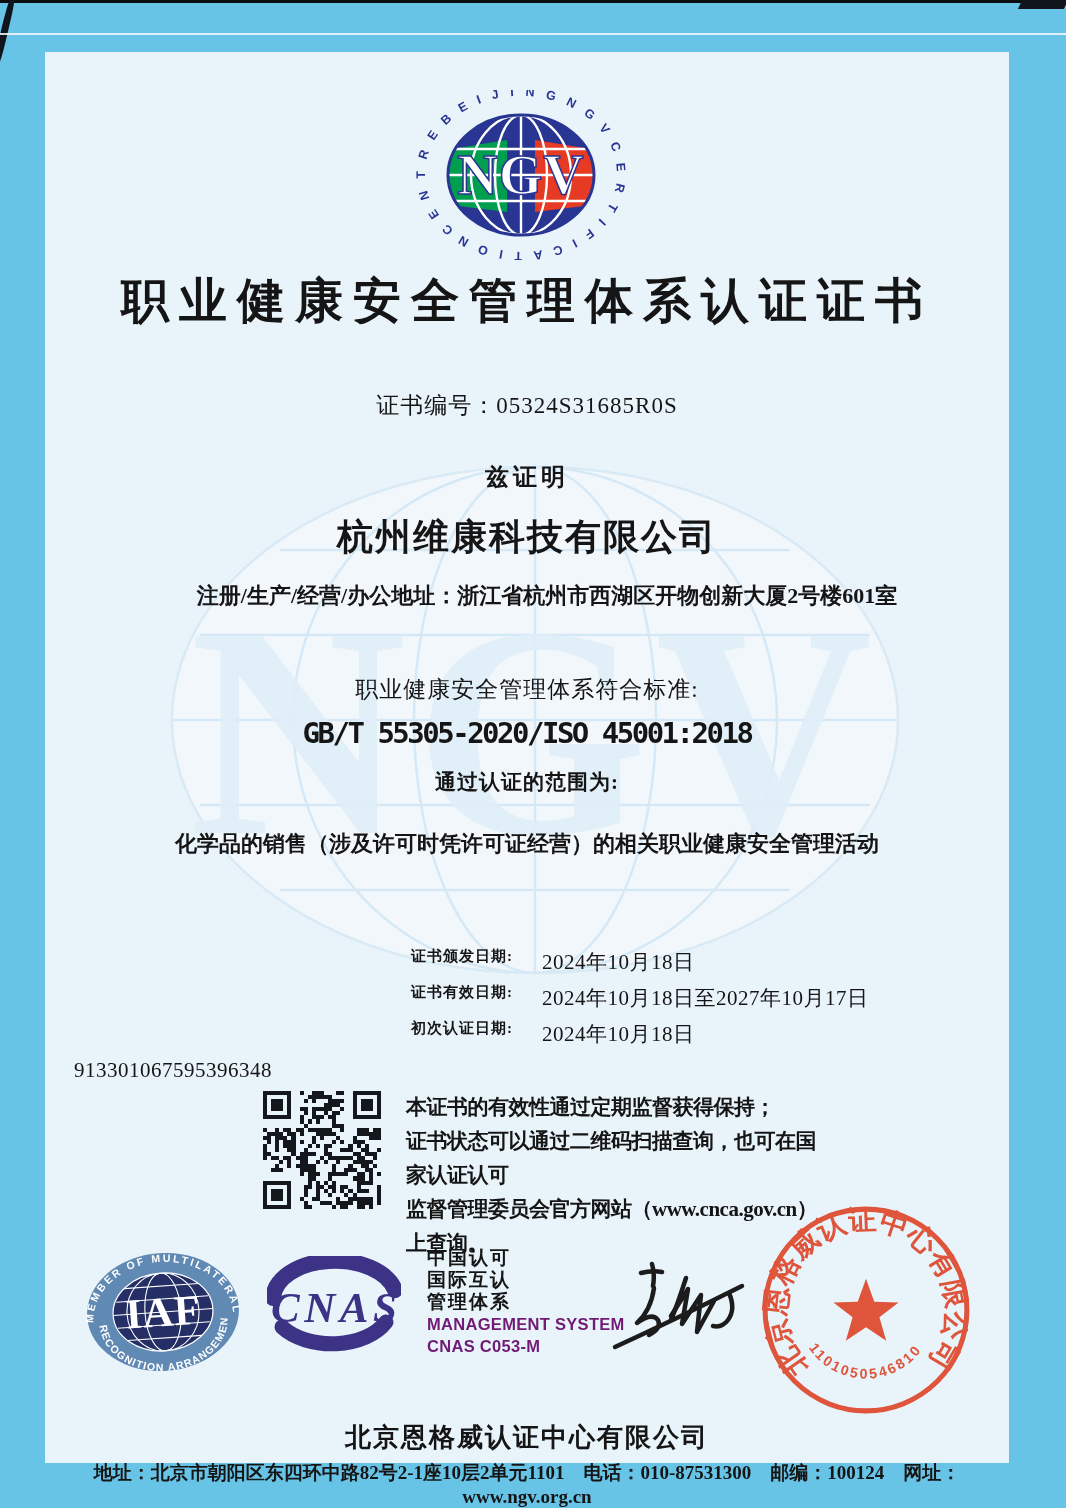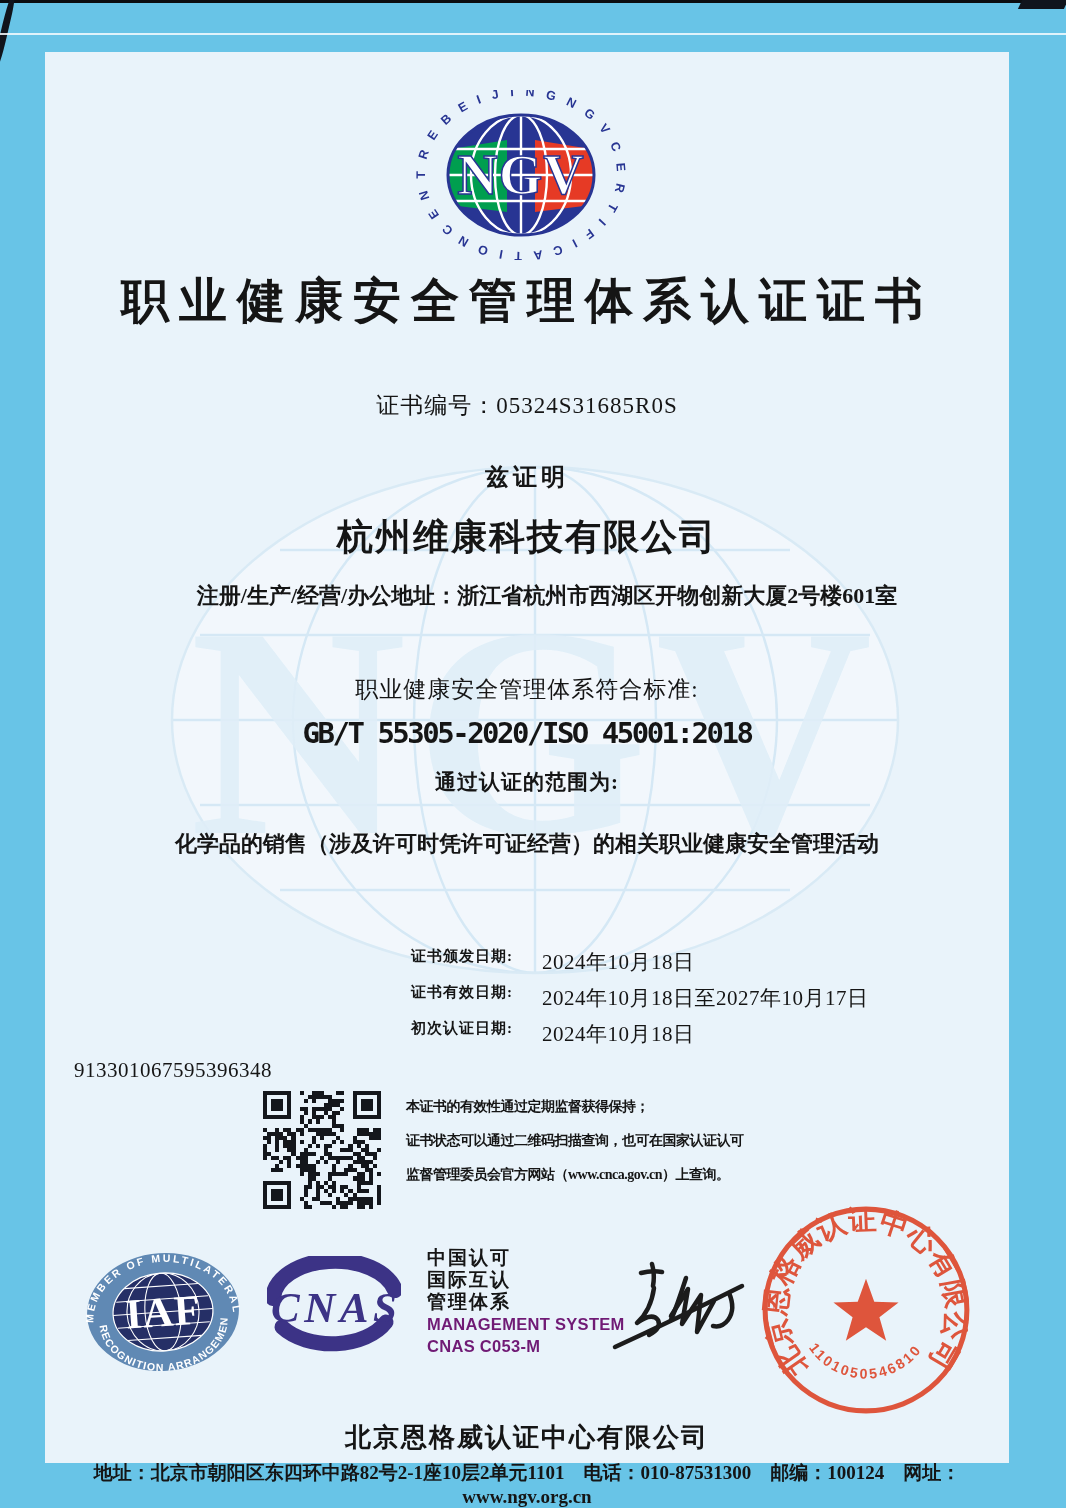--- a/index.html
+++ b/index.html
@@ -31,21 +31,21 @@
   .scope-heading{top:744px;font-size:21px;font-weight:700;letter-spacing:1px;}
   .scope{top:805px;font-size:22px;font-weight:700;letter-spacing:0px;}
 
   #dates{position:absolute;left:45px;top:941px;width:964px;}
   .drow{display:flex;line-height:30px;}
   .dlabel{width:468px;text-align:right;font-size:15px;font-weight:700;letter-spacing:1px;}
   .dvalue{margin-left:29px;text-align:left;font-size:21px;letter-spacing:0.5px;margin-top:6px;}
 
   #qr-box{position:absolute;left:263px;top:1089px;width:118px;height:122px;}
   #qr-box svg{width:100%;height:100%;}
-  #qr-note{position:absolute;left:406px;top:1090px;width:430px;font-size:14px;font-weight:600;line-height:34px;letter-spacing:-0.5px;}
+  #qr-note{position:absolute;left:406px;top:1090px;width:430px;font-size:21px;font-weight:600;line-height:34px;letter-spacing:-0.5px;}
 
   #accr-text{position:absolute;left:427px;top:1247px;font-family:"Liberation Sans","DejaVu Sans",sans-serif;}
   .accr-cjk{font-size:19px;font-weight:600;line-height:22px;letter-spacing:2px;}
   .accr-lat{font-size:16.5px;font-weight:700;line-height:22px;letter-spacing:0.3px;color:#701a75;}
 
   .issuer{top:1396px;font-size:26px;font-weight:700;letter-spacing:2px;}
   .footer{top:1436px;font-size:19px;font-weight:700;letter-spacing:0px;}
 
   svg text{font-family:"Liberation Serif","DejaVu Serif",serif;}
   .sans-svg{font-family:"Liberation Sans","DejaVu Sans",sans-serif;}

